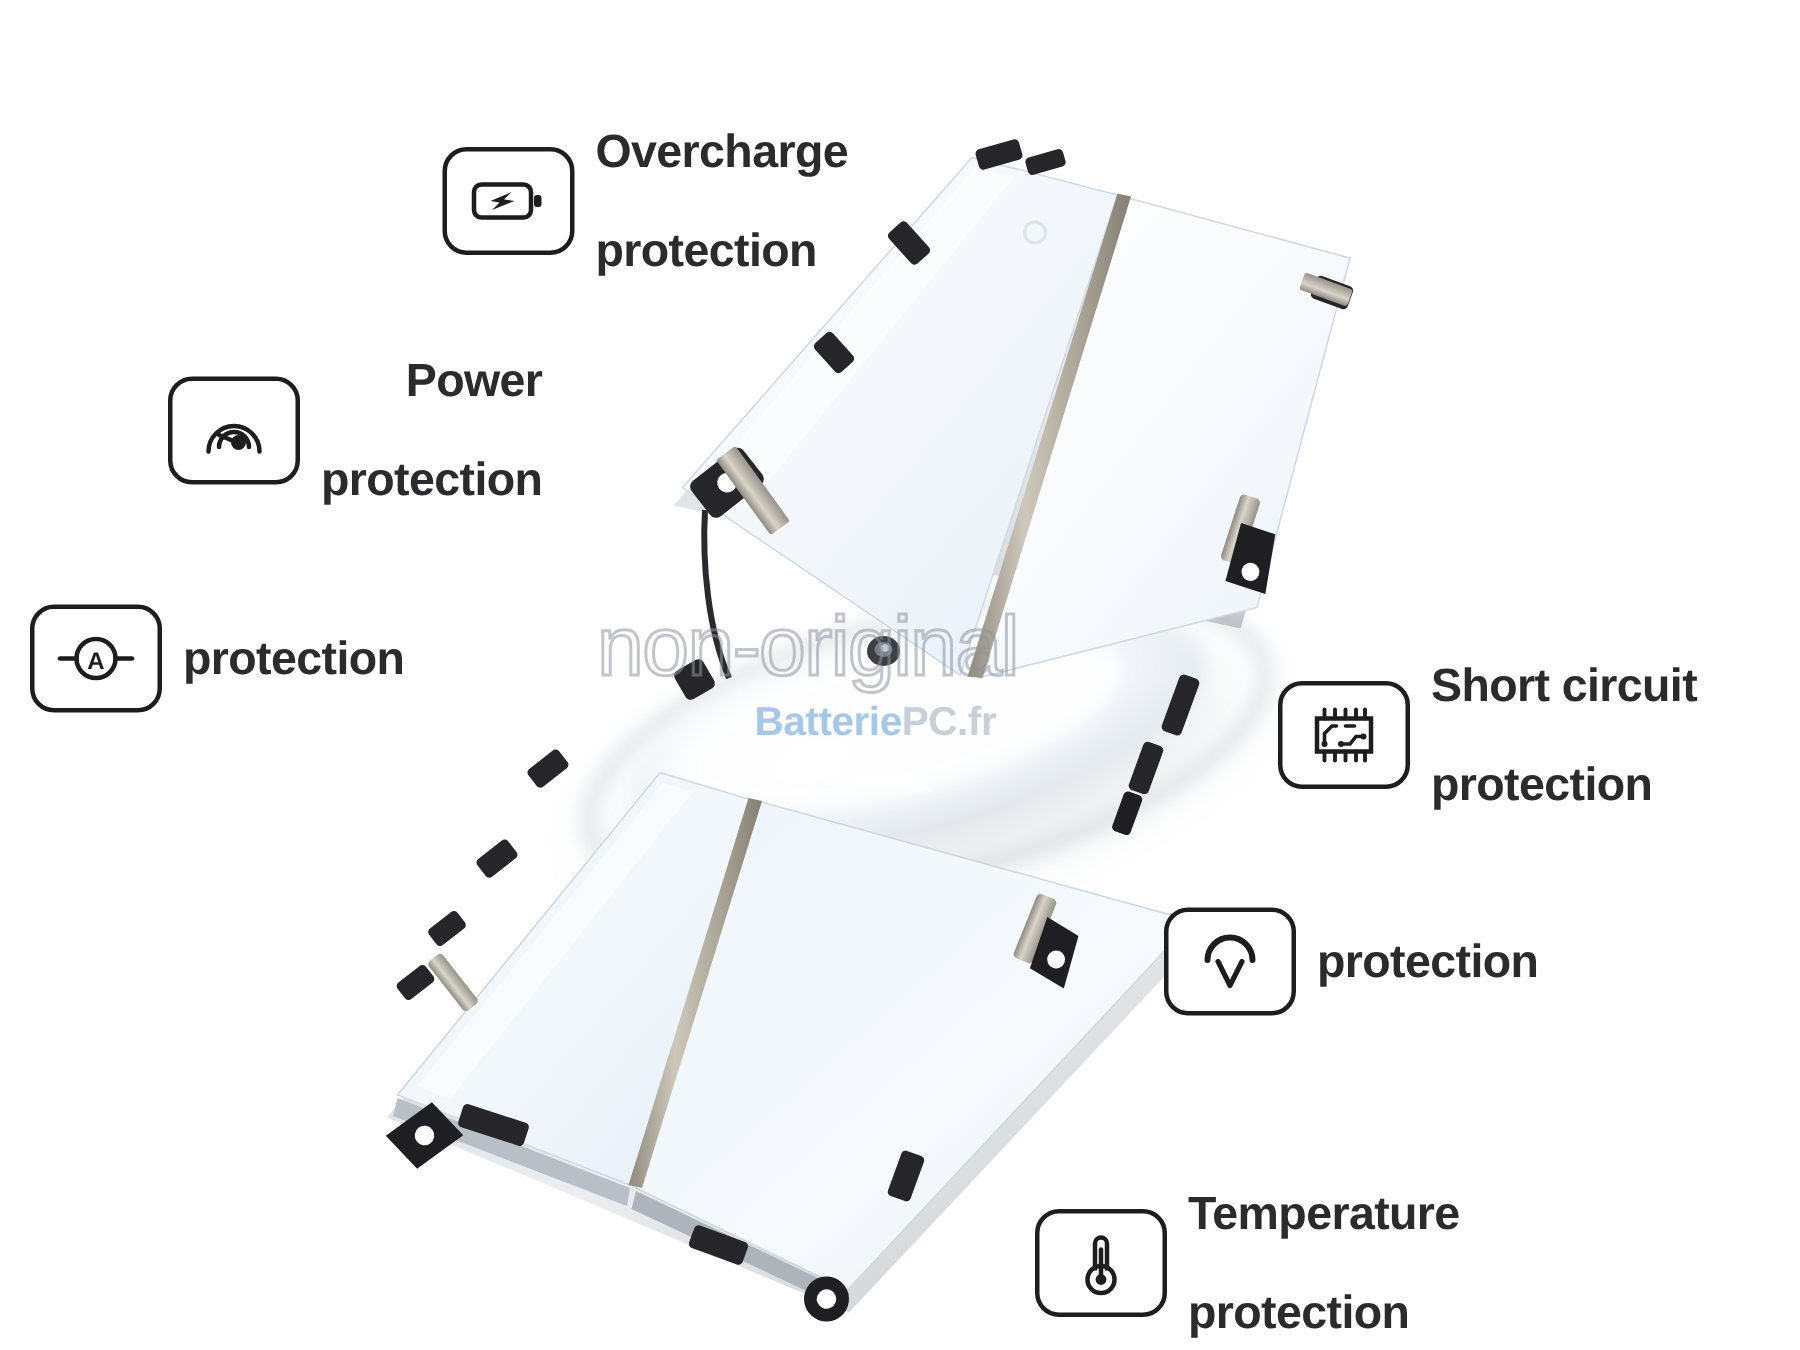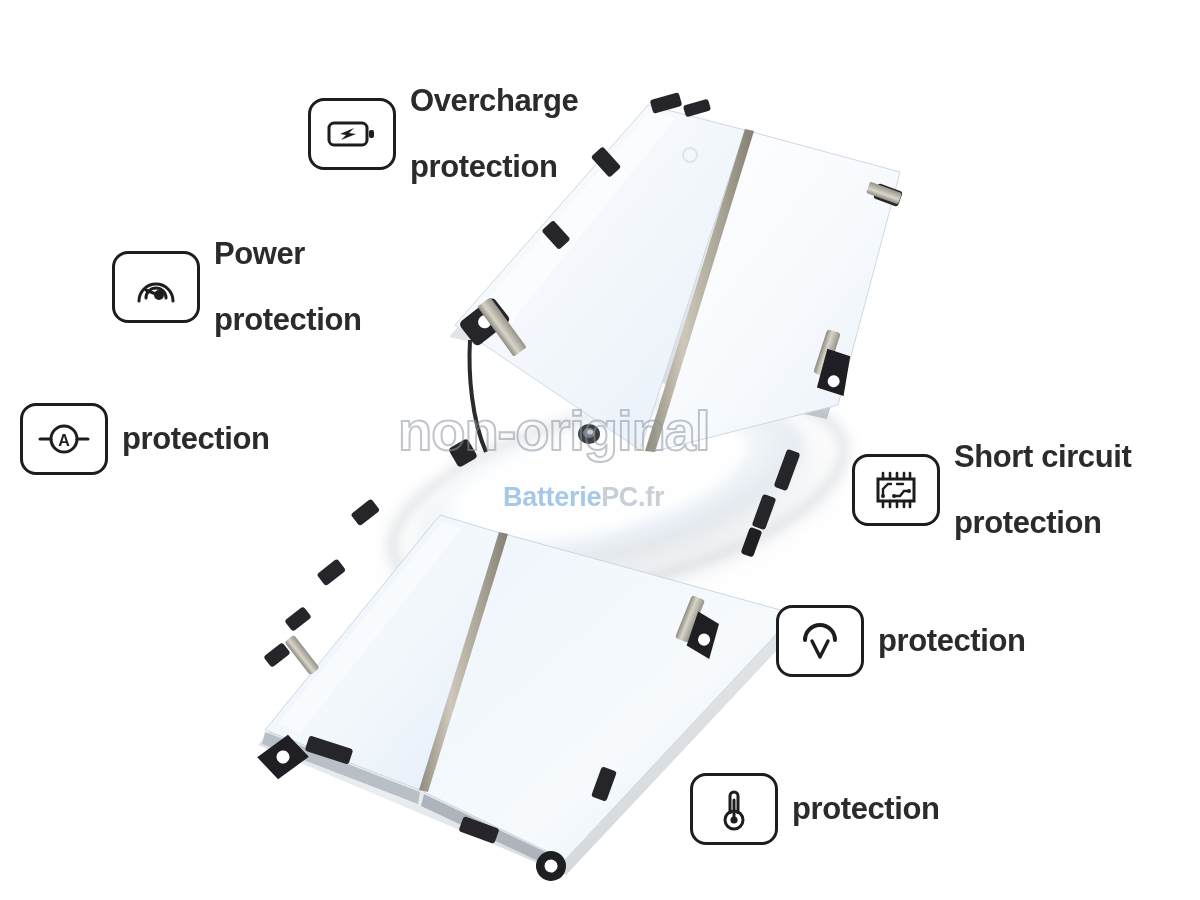--- a/index.html
+++ b/index.html
@@ -22,39 +22,38 @@
     left: 0; top: 0;
     width: 1200px; height: 900px;
   }
 
   
   .wm-main {
     position: absolute;
     left: 398px;
     top: 398px;
     font-size: 56px;
-    font-weight: 700;
+    font-weight: 400;
     letter-spacing: -1px;
     color: transparent;
     -webkit-text-stroke: 2px rgba(142,150,160,0.55);
     white-space: nowrap;
     pointer-events: none;
     user-select: none;
   }
   .wm-sub {
     position: absolute;
     left: 503px;
     top: 466px;
     font-size: 27px;
     font-weight: 700;
     white-space: nowrap;
     pointer-events: none;
     user-select: none;
     letter-spacing: -0.3px;
-    margin-top: 16px;
   }
   .wm-sub .b1 { color: rgba(150,190,228,0.85); }
   .wm-sub .b2 { color: rgba(186,195,205,0.8); }
 
   
   .feature {
     position: absolute;
     display: flex;
     align-items: center;
     gap: 14px;
@@ -243,37 +242,37 @@
         <circle cx="551" cy="866" r="6.5" fill="#ffffff"></circle>
       </g>
     </g>
   </svg>
 
   <div class="wm-main">non-original</div>
   <div class="wm-sub">
     <span class="b1">Batterie</span><span class="b2">PC.fr</span>
   </div>
 
-  <div class="feature" style="left:308px; top:52px;">
+  <div class="feature" style="left:295px; top:52px;">
     <div class="feat-box">
       <span>
         <svg width="50" height="34" viewBox="0 0 50 34">
           <rect x="2" y="6" width="38" height="22" rx="5" ry="5" fill="none" stroke="#1d1d1f" stroke-width="3"></rect>
           <rect x="42" y="13" width="5" height="8" rx="2" fill="#1d1d1f"></rect>
           <path d="M 27 11 L 13 17 L 19 18 L 14 23 L 29 17 L 22 16 Z" fill="#1d1d1f"></path>
         </svg>
       </span>
     </div>
     <div class="feat-label">
       <div>Overcharge</div>
       <div>protection</div>
     </div>
   </div>
 
-  <div class="feature" style="left:112px; top:205px;">
+  <div class="feature" style="left:112px; top:205px;text-align:right;">
     <div class="feat-box">
       <span>
         <svg width="46" height="44" viewBox="0 0 46 44">
           <path d="M 6 36 A 17 17 0 1 1 40 36" fill="none" stroke="#1d1d1f" stroke-width="3" stroke-linecap="round"></path>
           <path d="M 13 33 A 10 10 0 1 1 33 33" fill="none" stroke="#1d1d1f" stroke-width="3" stroke-linecap="round"></path>
           <path d="M 13 25 L 25 30" stroke="#1d1d1f" stroke-width="3" stroke-linecap="round"></path>
           <circle cx="26" cy="30" r="5" fill="#1d1d1f"></circle>
         </svg>
       </span>
     </div>
@@ -350,17 +349,18 @@
       <span>
         <svg width="34" height="46" viewBox="0 0 34 46">
           <path d="M 13 28 L 13 10 A 4 4 0 0 1 21 10 L 21 28" fill="none" stroke="#1d1d1f" stroke-width="3"></path>
           <circle cx="17" cy="34" r="9" fill="none" stroke="#1d1d1f" stroke-width="3"></circle>
           <circle cx="17" cy="34" r="3.6" fill="#1d1d1f"></circle>
           <line x1="17" y1="14" x2="17" y2="31" stroke="#1d1d1f" stroke-width="3" stroke-linecap="round"></line>
         </svg>
       </span>
     </div>
     <div class="feat-label">
+      <div>Temperature</div>
       <div>protection</div>
     </div>
   </div>
 
 </div>
 
 </body></html>

